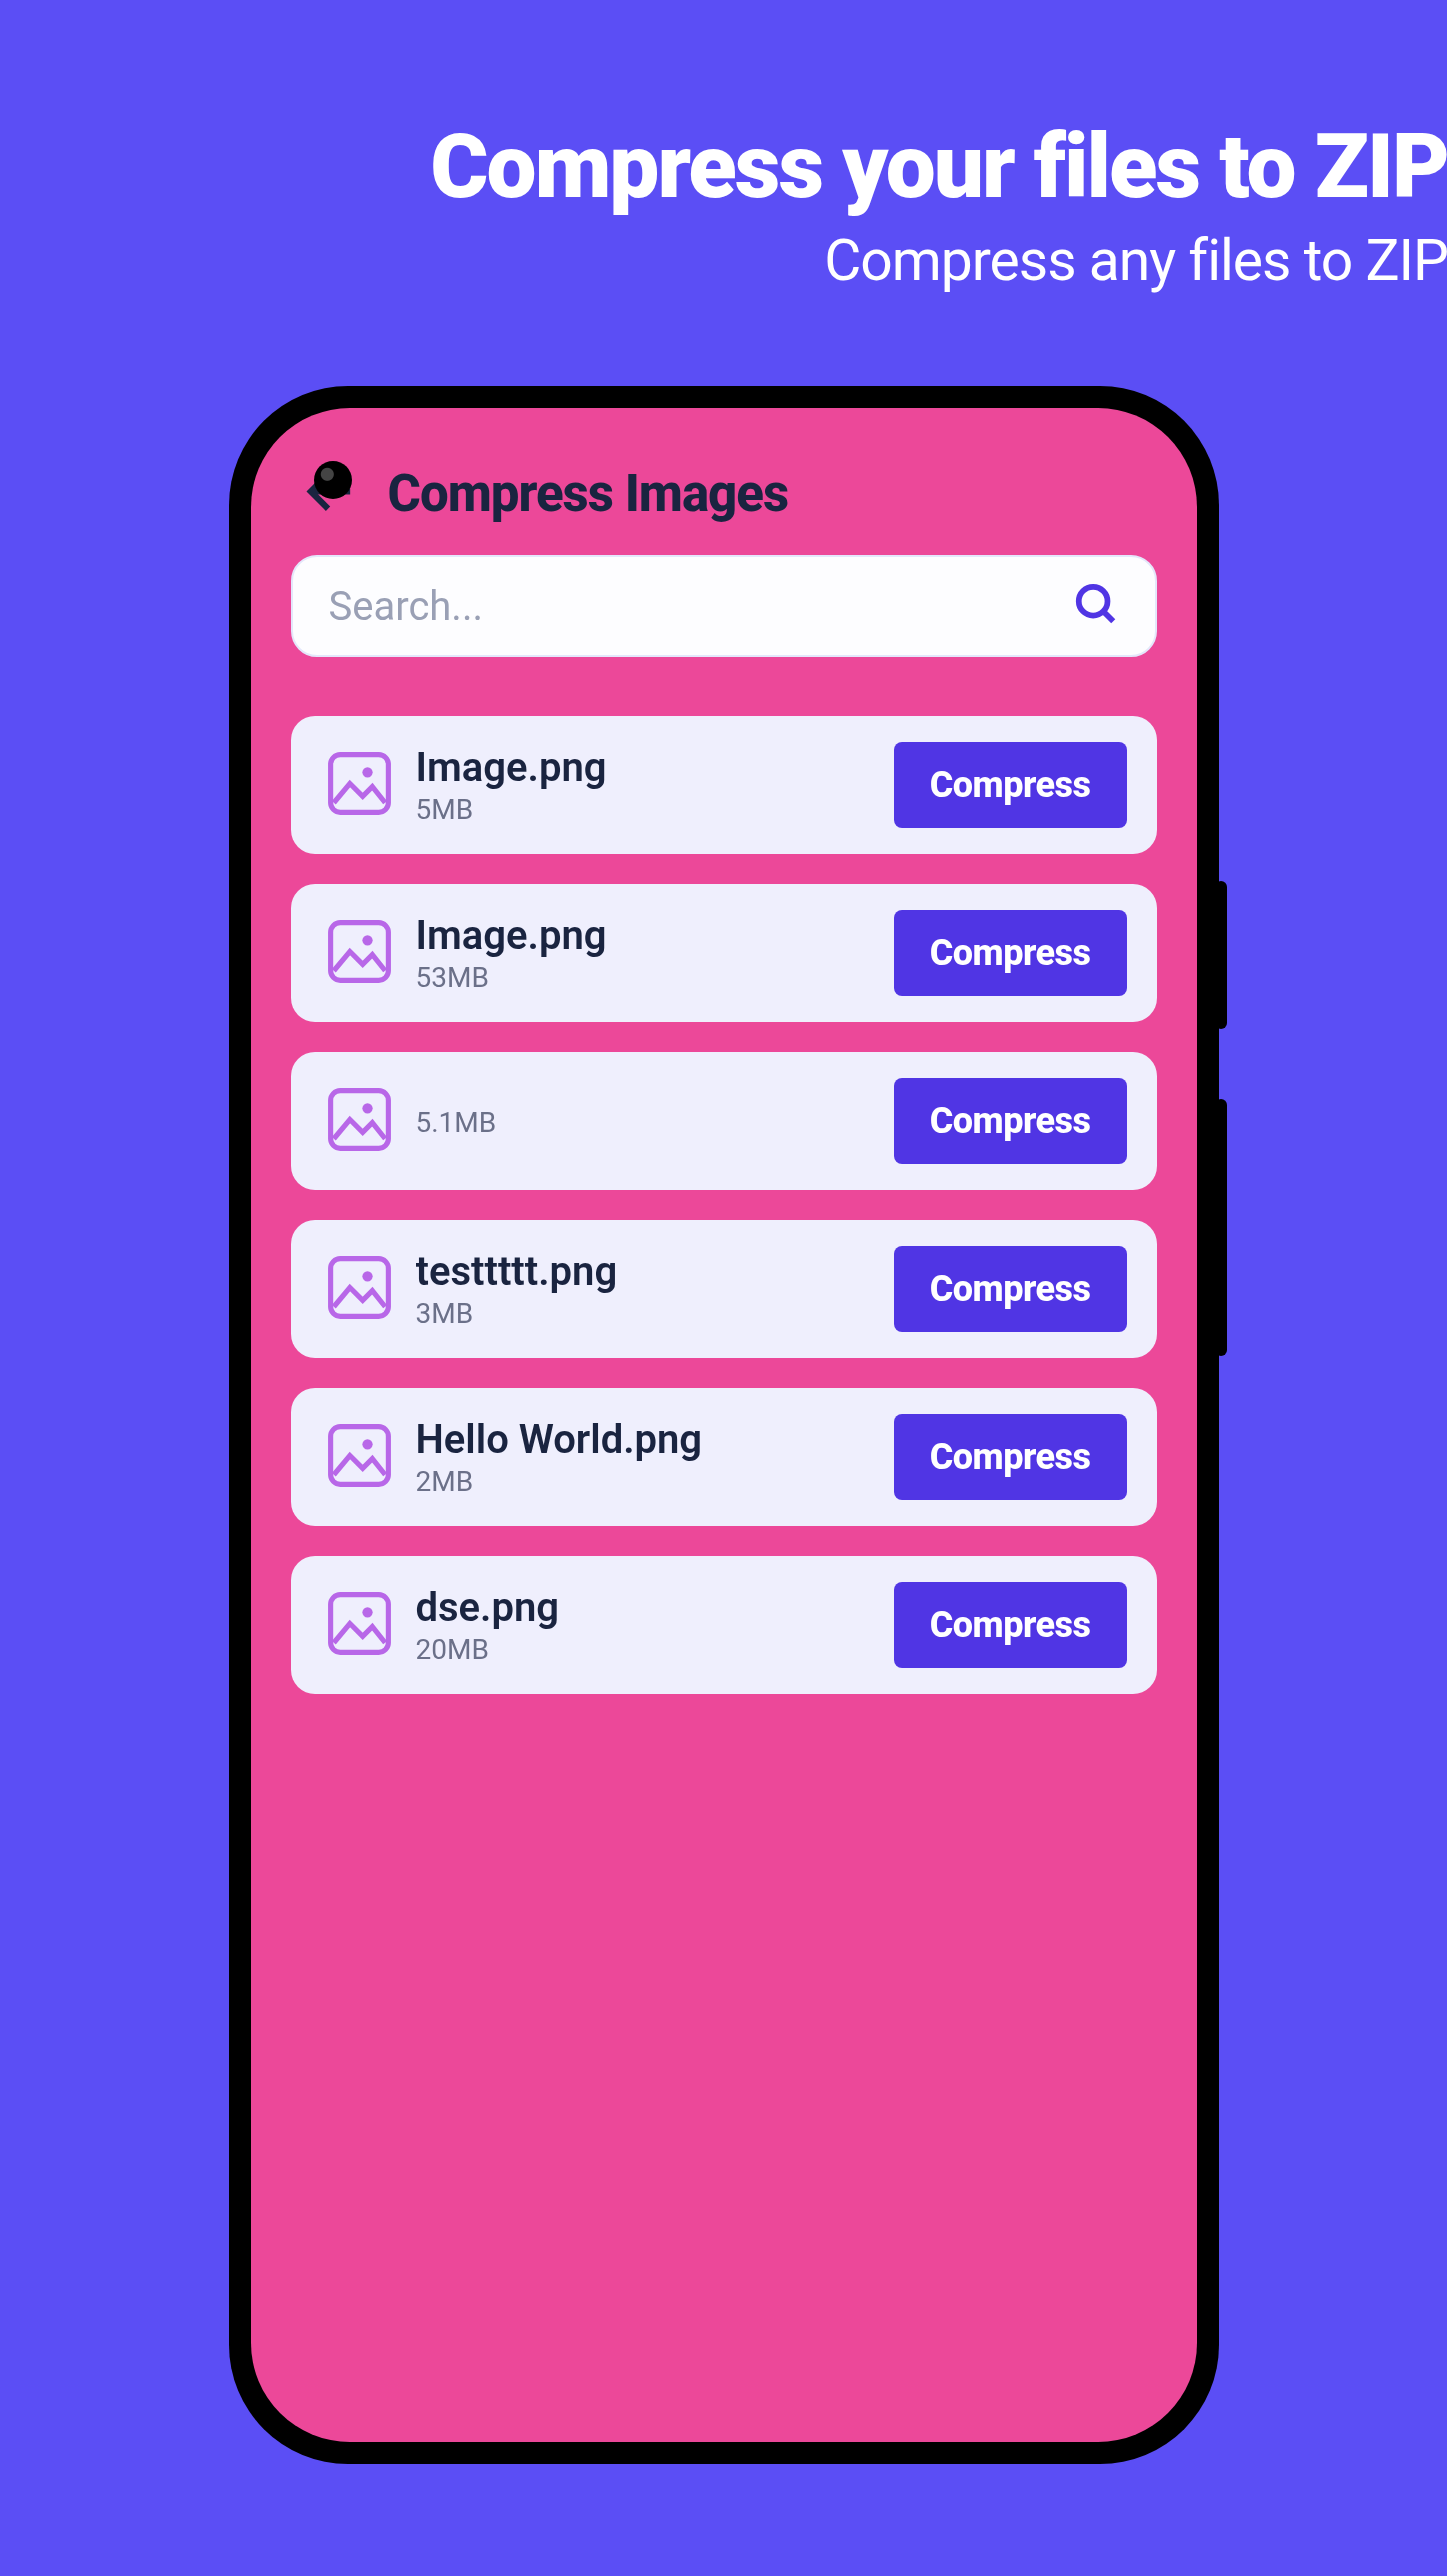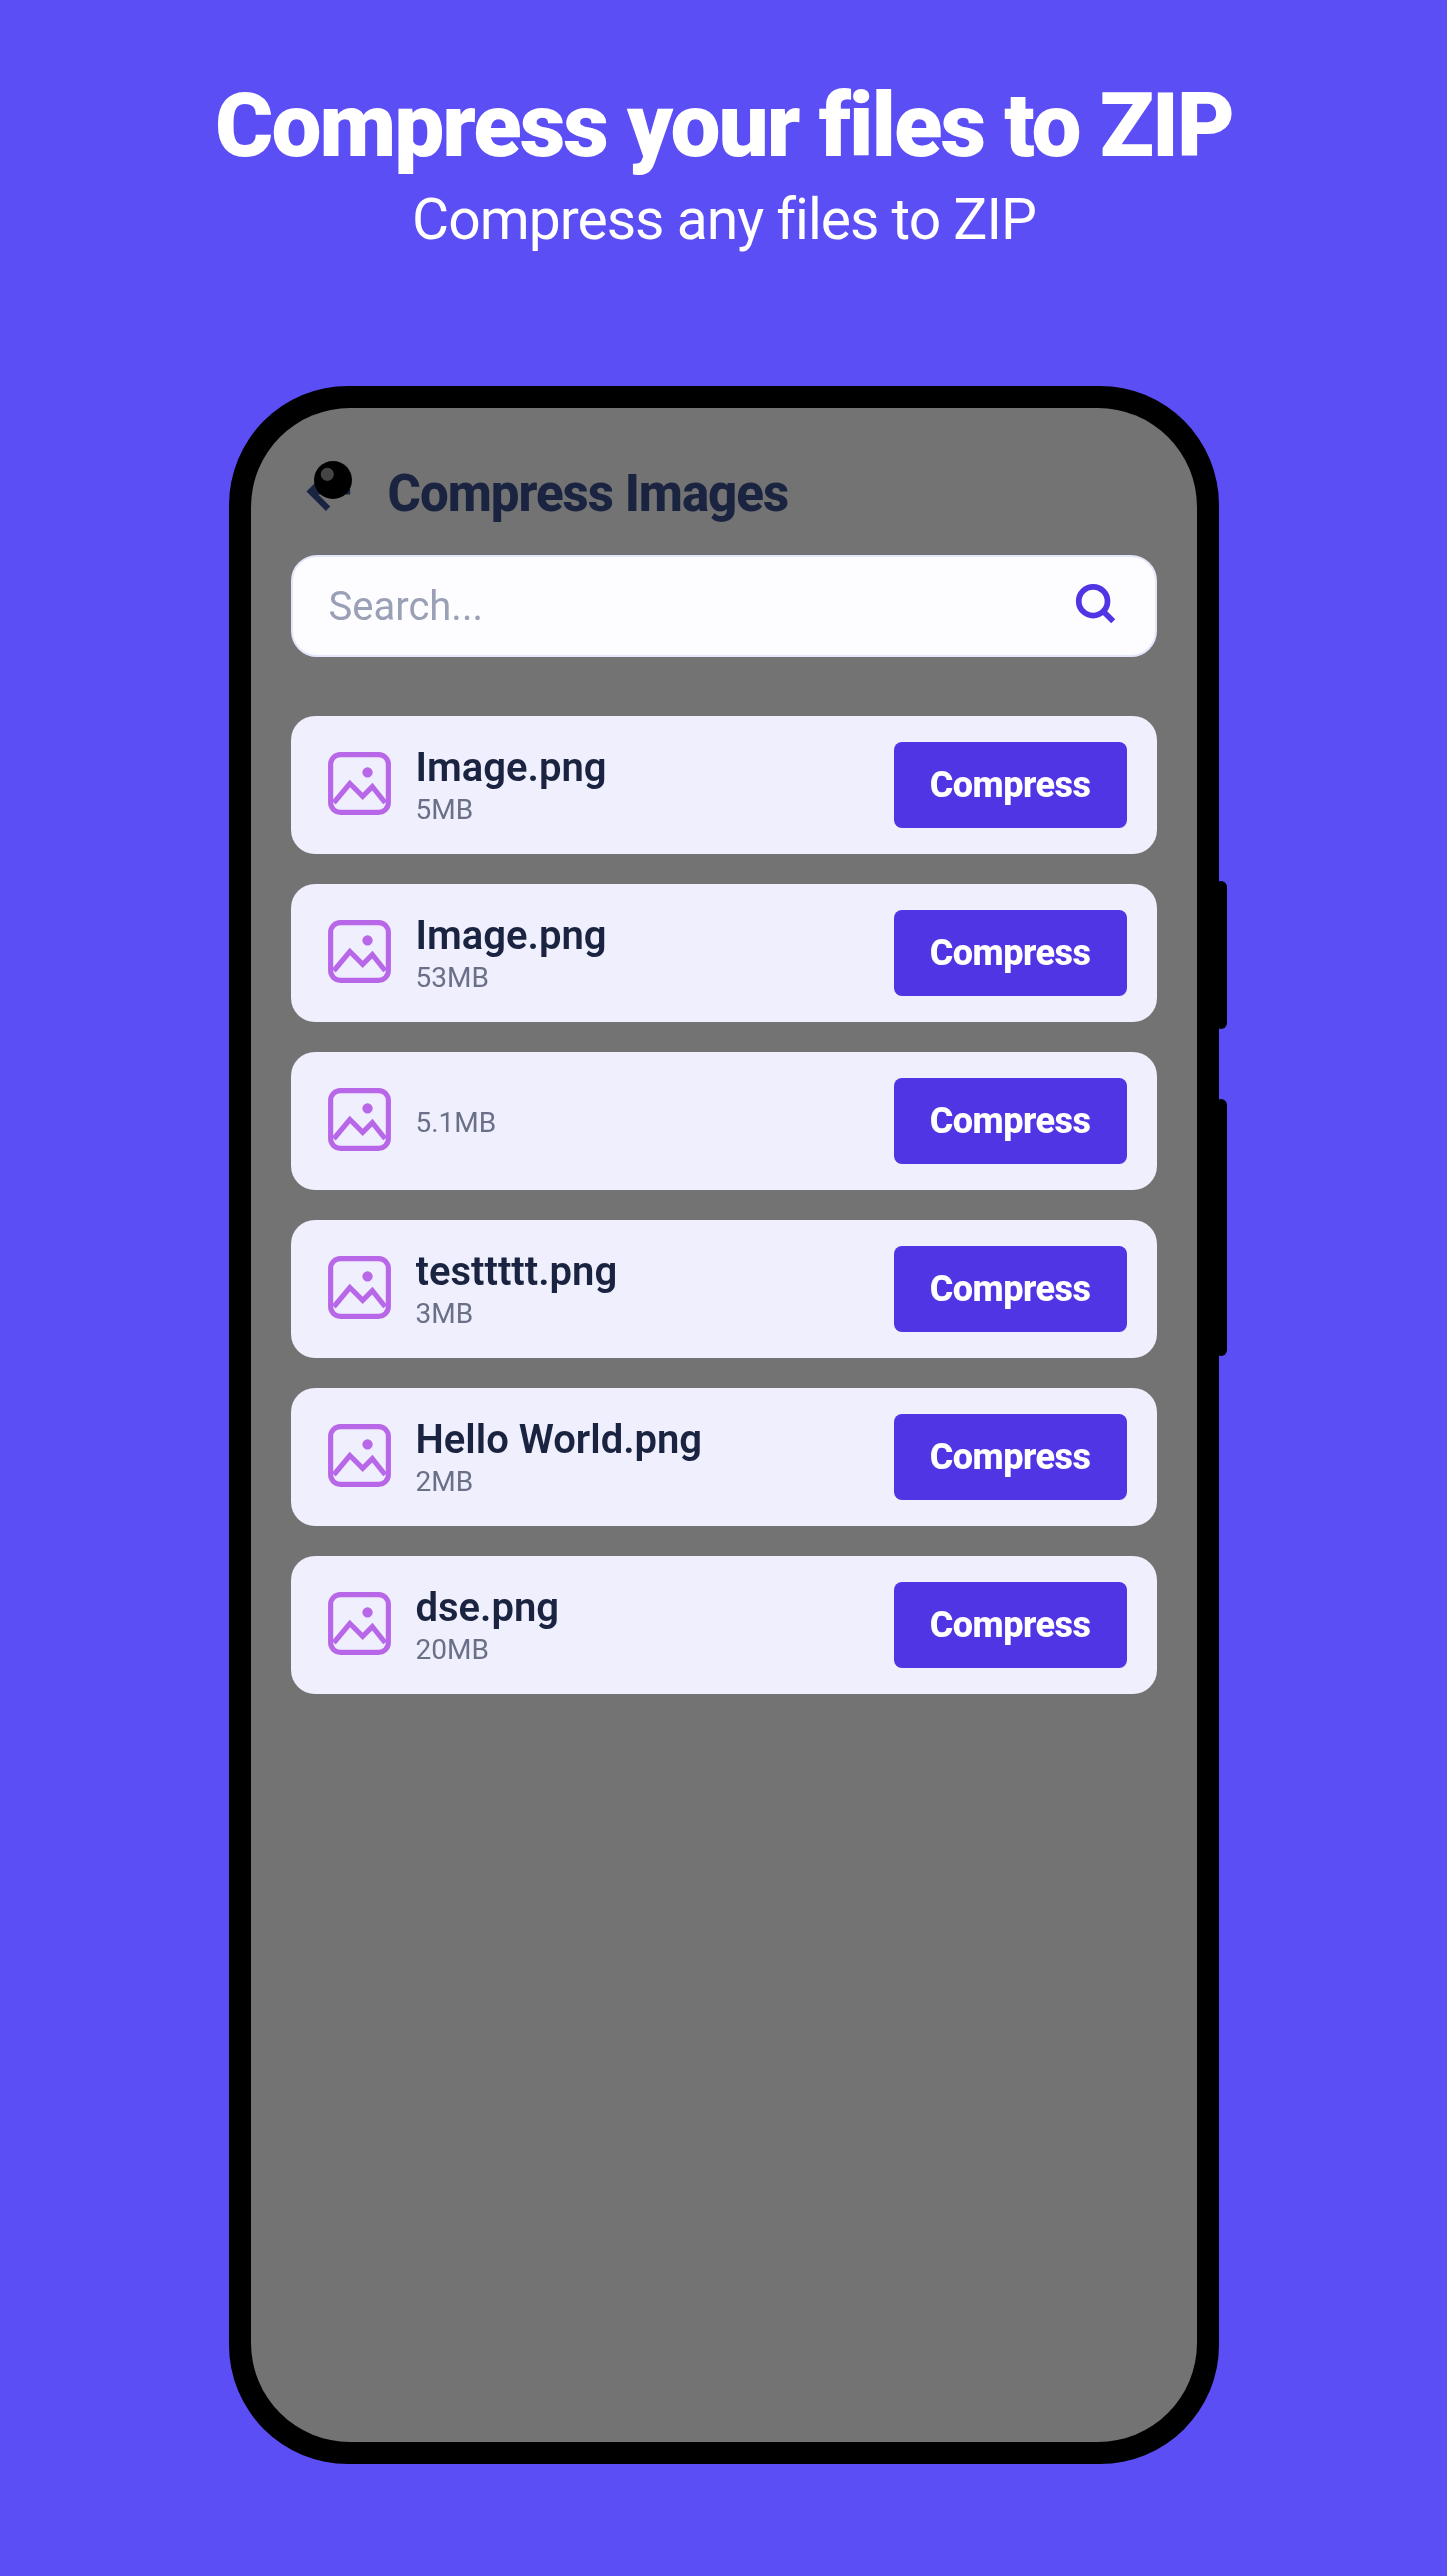--- a/index.html
+++ b/index.html
@@ -3,23 +3,23 @@
 <meta charset="utf-8">
 <style>
   * { box-sizing: border-box; margin: 0; padding: 0; }
   html, body { width: 1448px; height: 2576px; }
   body {
     background: #5b4ef5;
     font-family: -apple-system, "Segoe UI", Roboto, Arial, sans-serif;
     overflow: hidden;
   }
   .hero {
-    text-align: center;
+    text-align: right;
     color: #fff;
-    padding-top: 79px;
+    padding-top: 120px;
   }
   .hero-title {
     font-size: 89px;
     font-weight: 900;
     letter-spacing: -2px;
     line-height: 1.05;
   }
   .hero-sub {
     font-size: 57px;
     font-weight: 400;
@@ -57,21 +57,21 @@
     right: -8px;
     top: 713px;
     width: 12px;
     height: 257px;
     background: #000;
     border-radius: 6px;
   }
   .screen {
     width: 100%;
     height: 100%;
-    background: #737373;
+    background: #ec4899;
     border-radius: 99px;
     padding: 40px 40px 0 40px;
     position: relative;
     overflow: hidden;
   }
   .camera {
     position: absolute;
     top: 53px;
     left: 63px;
     width: 38px;

